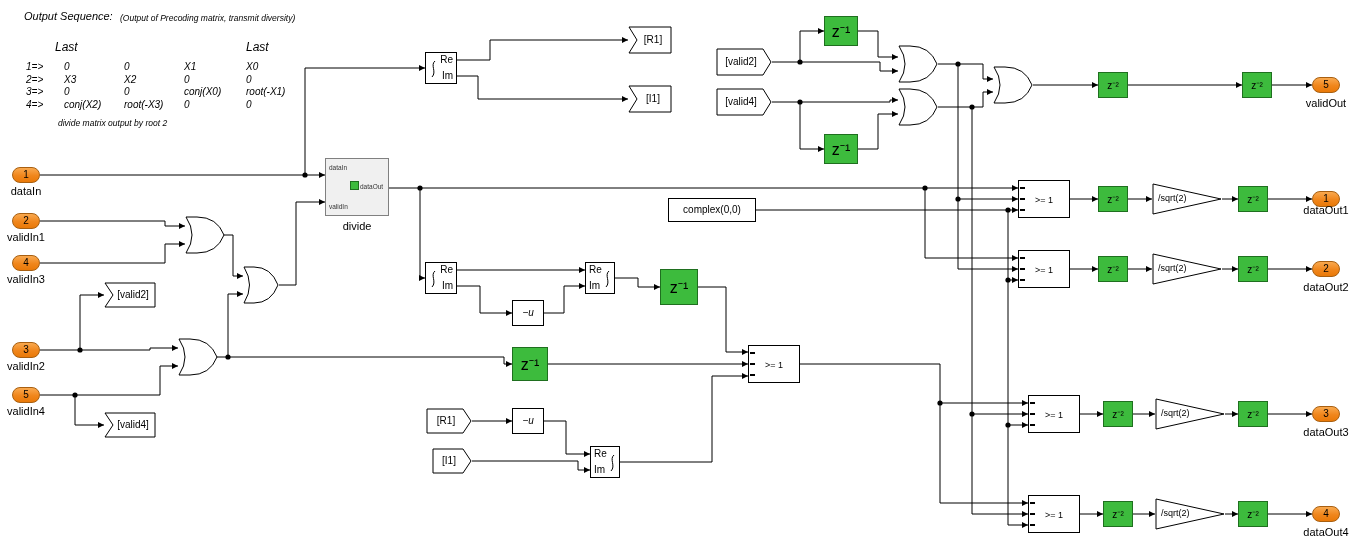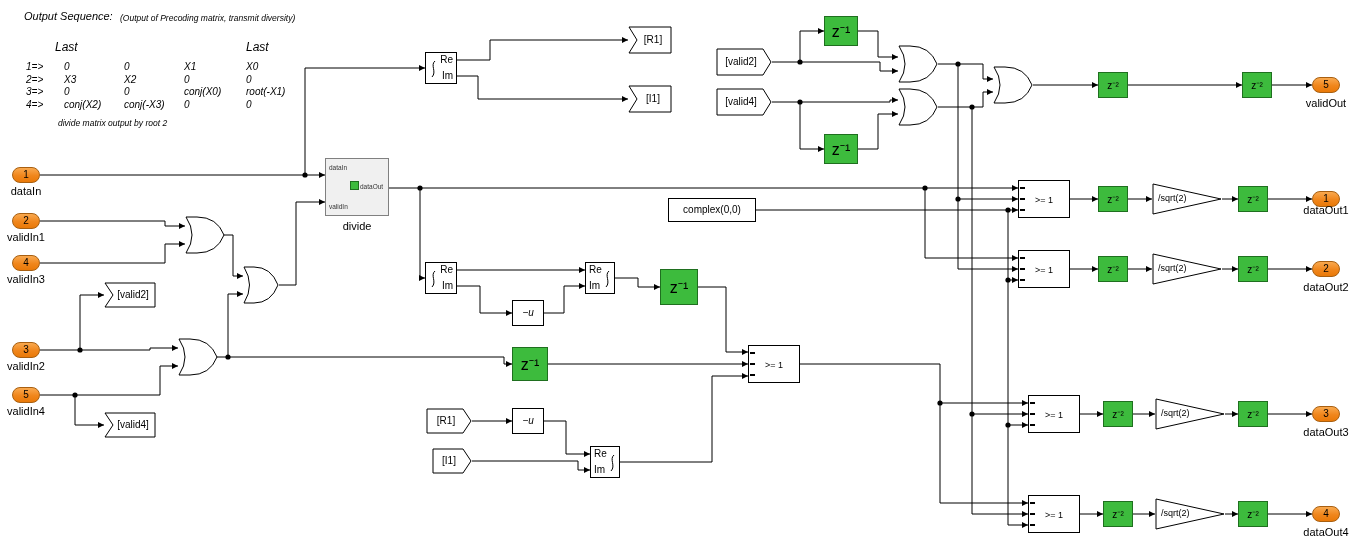--- a/index.html
+++ b/index.html
@@ -160,21 +160,21 @@
     <span class="cell" style="left:102px;top:66px">X2</span>
     <span class="cell" style="left:162px;top:66px">0</span>
     <span class="cell" style="left:224px;top:66px">0</span>
     <span class="cell" style="left:4px;top:78px">3=&gt;</span>
     <span class="cell" style="left:42px;top:78px">0</span>
     <span class="cell" style="left:102px;top:78px">0</span>
     <span class="cell" style="left:162px;top:78px">conj(X0)</span>
     <span class="cell" style="left:224px;top:78px">root(-X1)</span>
     <span class="cell" style="left:4px;top:91px">4=&gt;</span>
     <span class="cell" style="left:42px;top:91px">conj(X2)</span>
-    <span class="cell" style="left:102px;top:91px">conj(-X3)</span>
+    <span class="cell" style="left:102px;top:91px">root(-X3)</span>
     <span class="cell" style="left:162px;top:91px">0</span>
     <span class="cell" style="left:224px;top:91px">0</span>
     <span class="fn" style="left:36px;top:110px">divide matrix output by root 2</span>
   </div>
 
   <div class="port" style="left:12px;top:167px">1</div>
   <div class="port-label" style="left:0;top:185px;width:52px">dataIn</div>
   <div class="port" style="left:12px;top:213px">2</div>
   <div class="port-label" style="left:0;top:231px;width:52px">validIn1</div>
   <div class="port" style="left:12px;top:255px">4</div>

